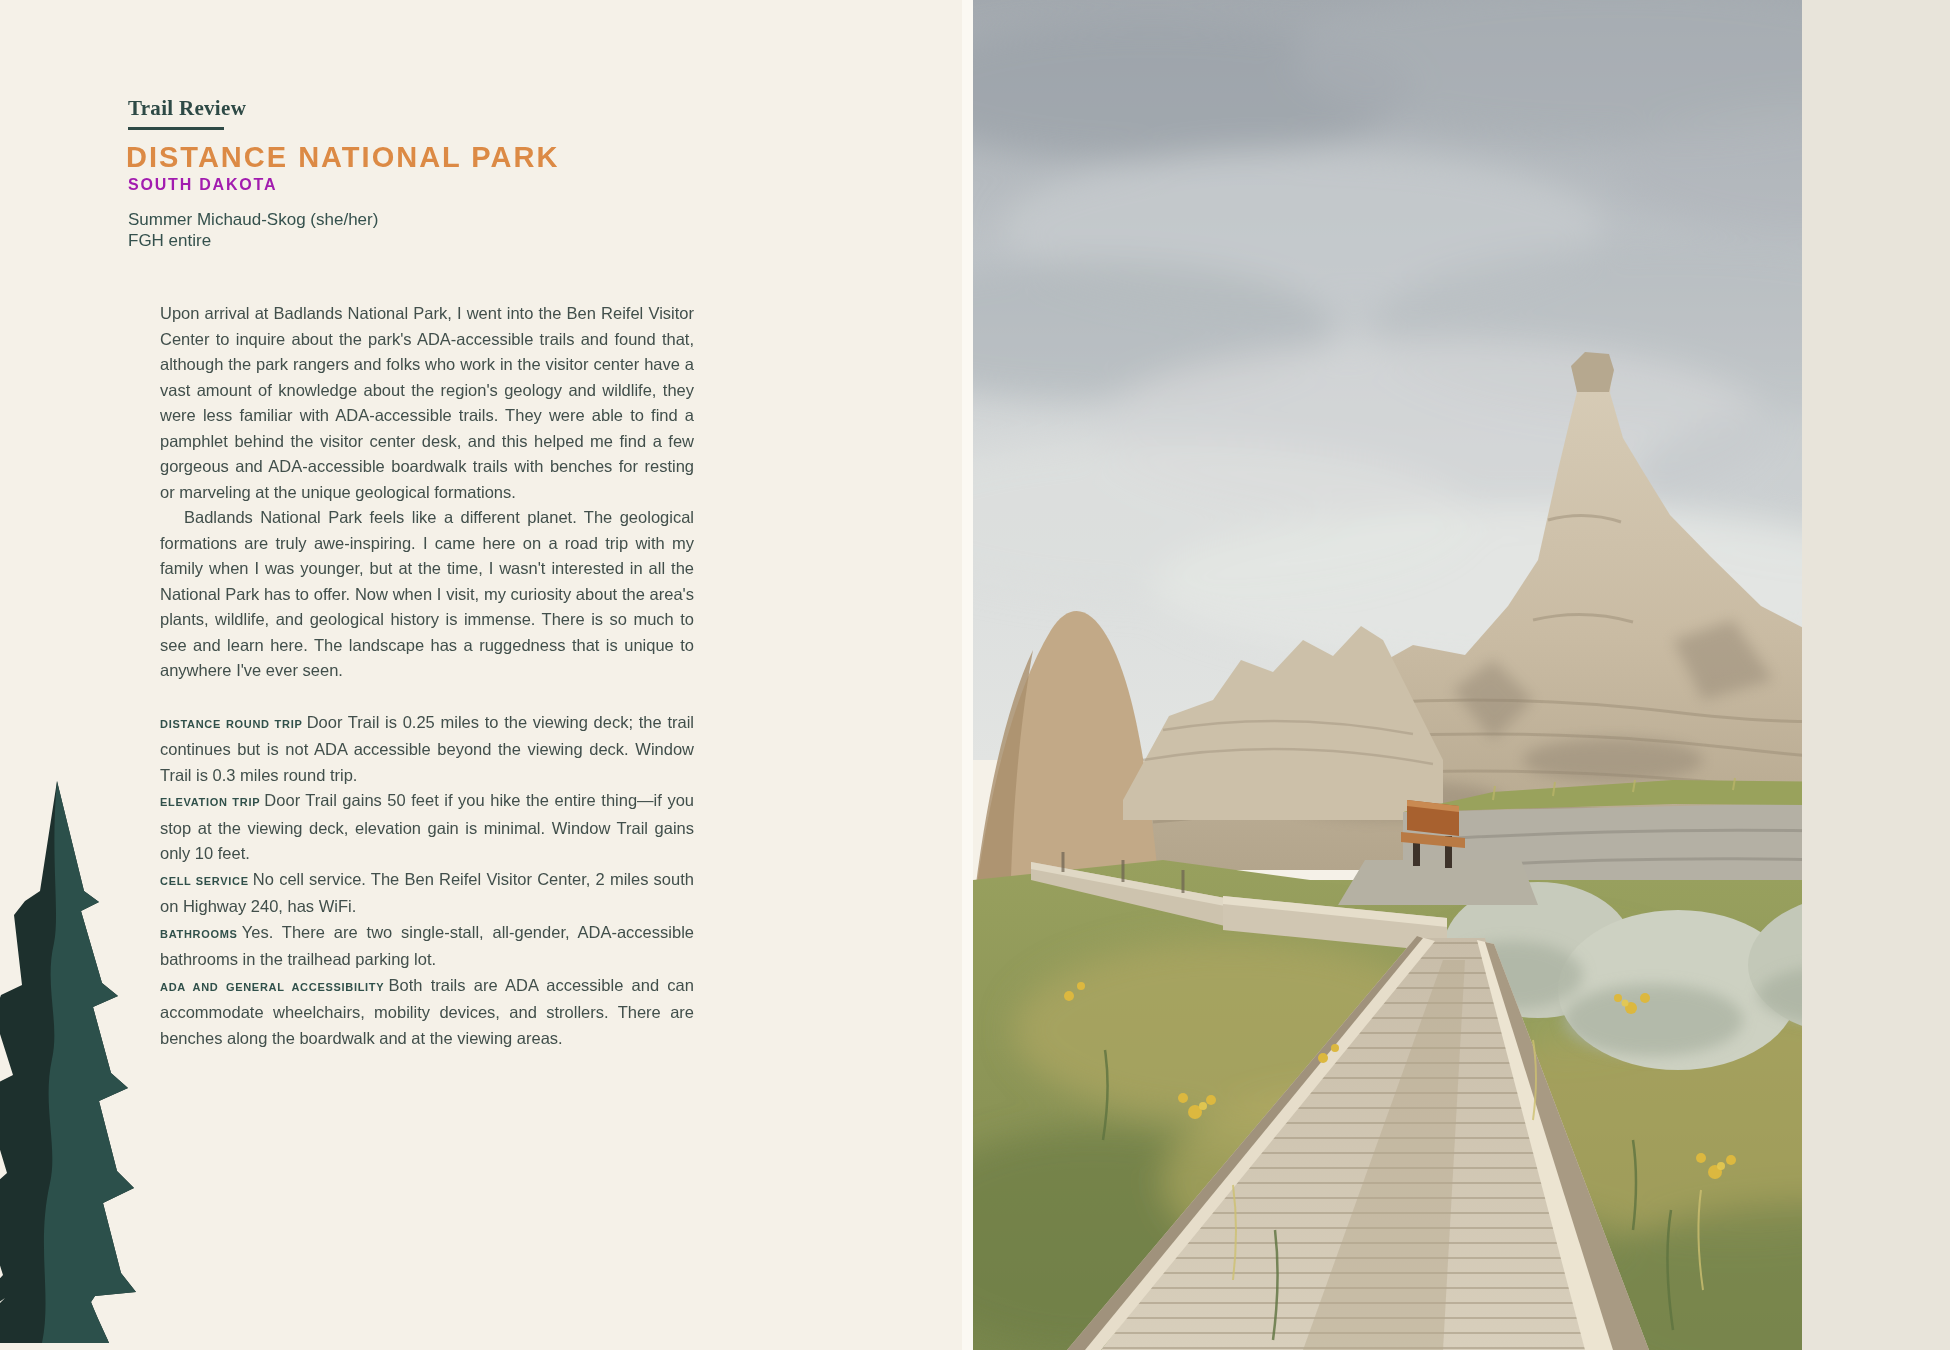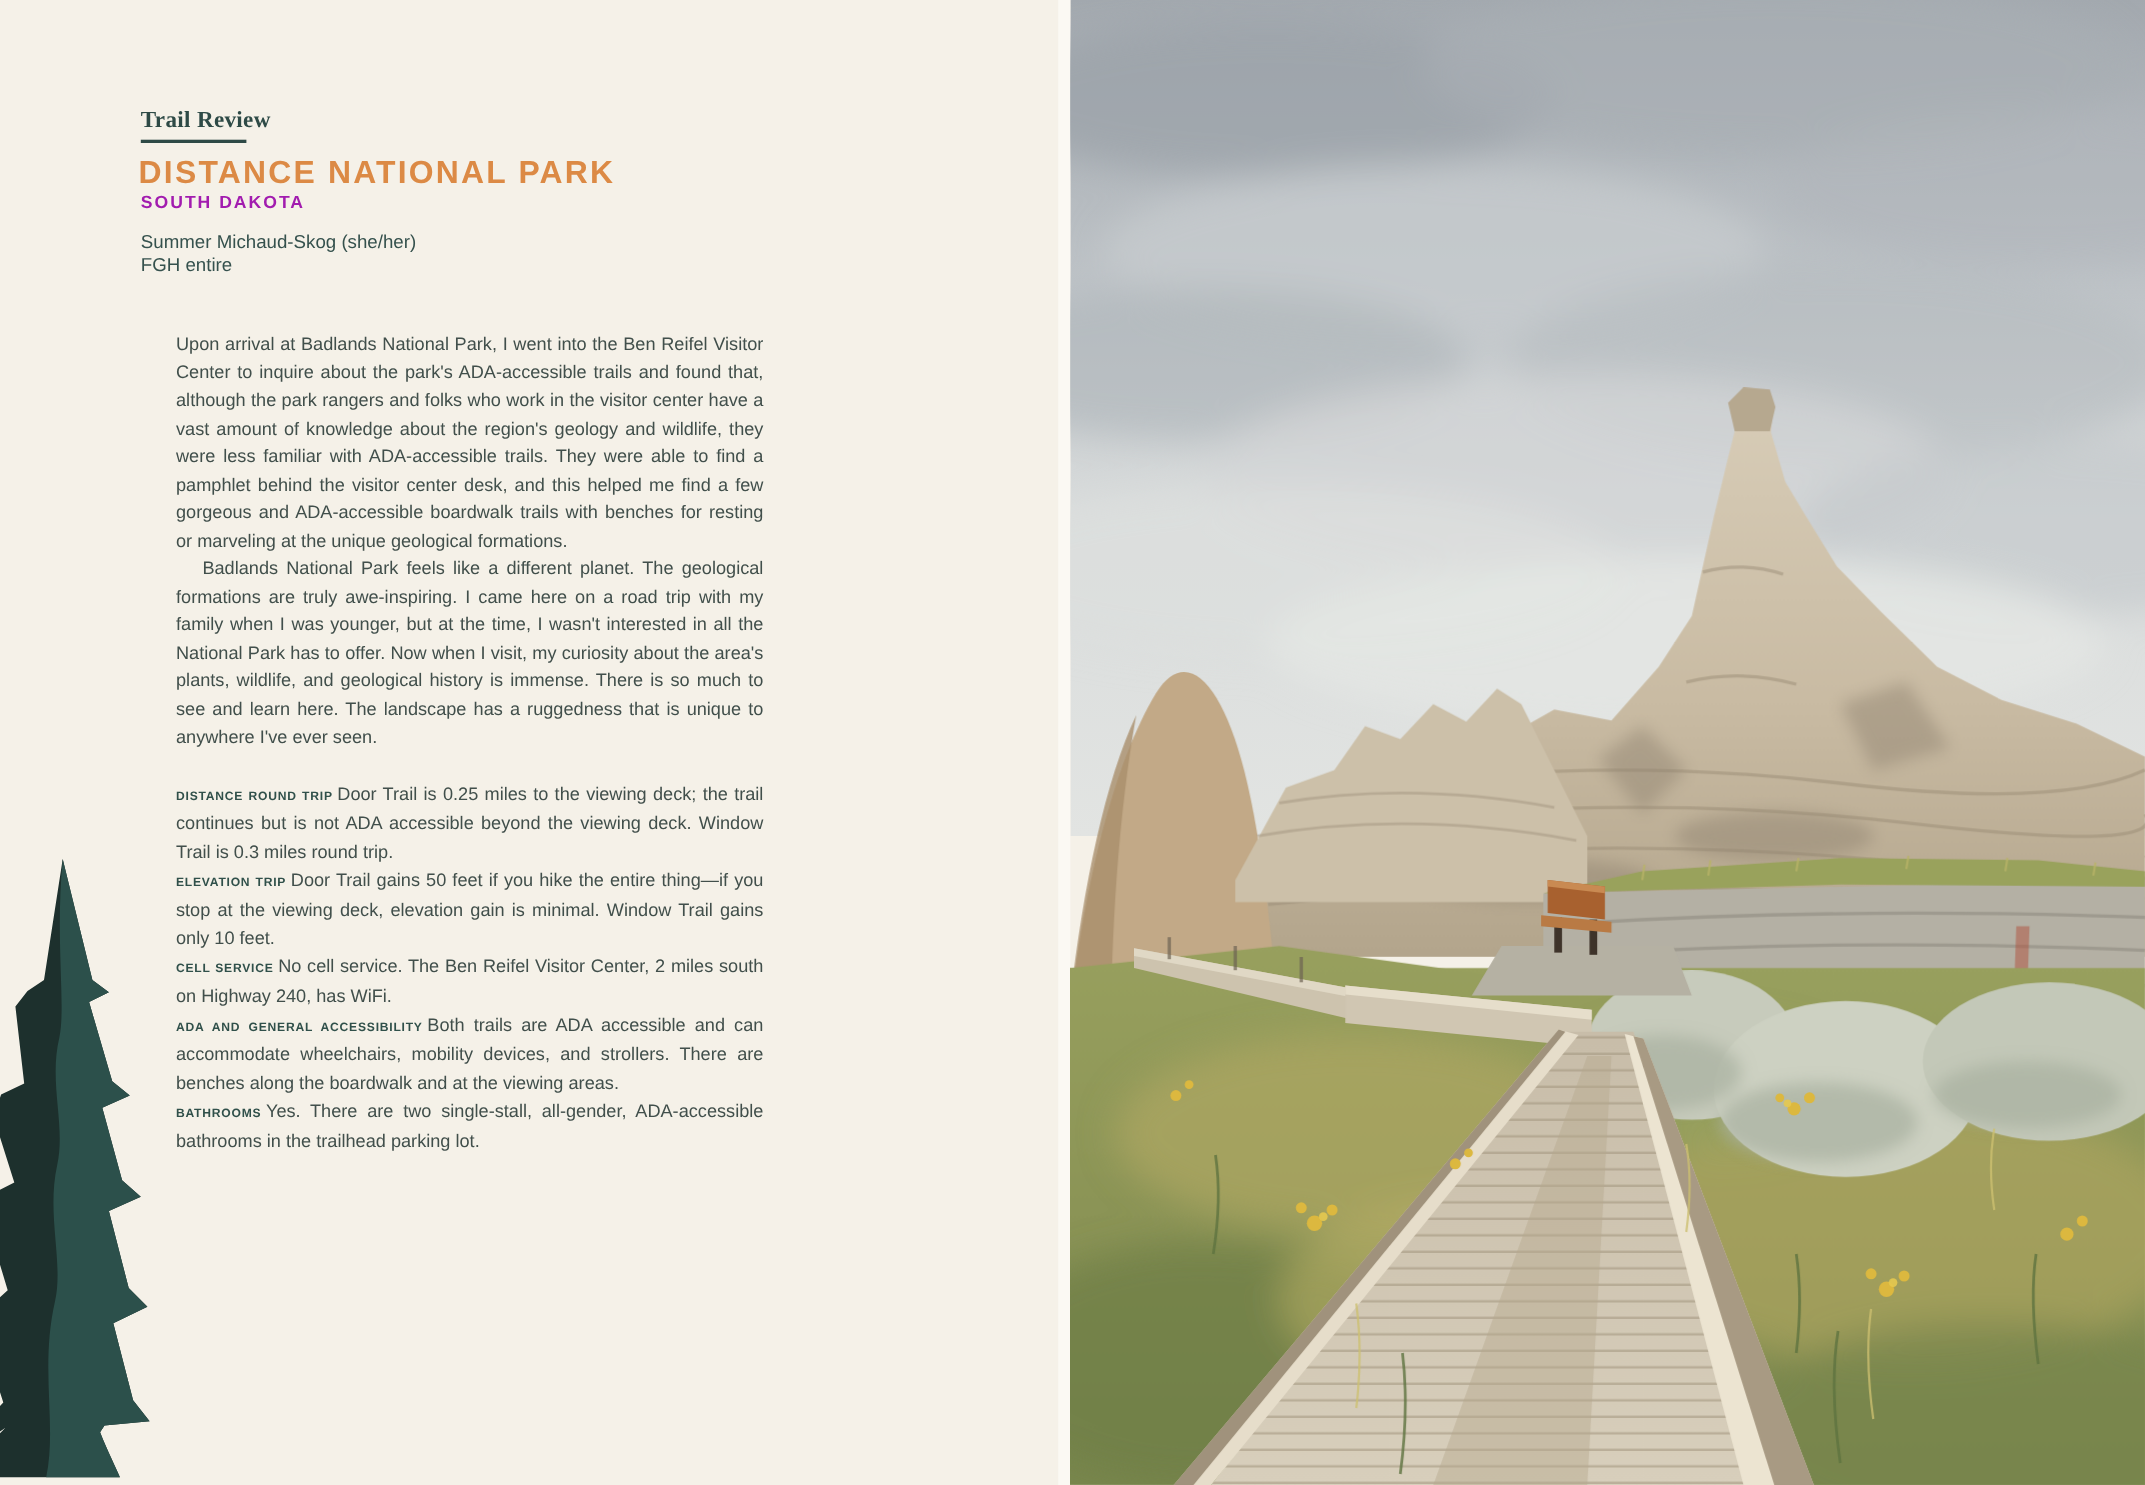--- a/index.html
+++ b/index.html
@@ -1,17 +1,17 @@
 <!DOCTYPE html>
 <html><head>
 <meta charset="utf-8">
 <style>
   html,body{margin:0;padding:0;background:#e8e4da;}
   .spread{
-    position:relative;width:1950px;height:1350px;overflow:hidden;
+    position:relative;width:1802px;height:1350px;overflow:hidden;
     background:#f5f1e8;
     font-family:"Liberation Sans",sans-serif;
   }
   
   .left-page{position:absolute;left:0;top:0;width:962px;height:1350px;background:#f5f1e8;overflow:hidden;}
   .page-edge{position:absolute;left:962px;top:0;width:11px;height:1350px;background:#fbf9f3;}
   .kicker{
     position:absolute;left:128px;top:96px;
     font-family:"Liberation Serif",serif;font-weight:bold;font-size:21px;color:#2e4a46;letter-spacing:.3px;
   }
@@ -63,22 +63,22 @@
     </div>
 
     <div class="body">
       <p class="para">Upon arrival at Badlands National Park, I went into the Ben Reifel Visitor Center to inquire about the park's ADA-accessible trails and found that, although the park rangers and folks who work in the visitor center have a vast amount of knowledge about the region's geology and wildlife, they were less familiar with ADA-accessible trails. They were able to find a pamphlet behind the visitor center desk, and this helped me find a few gorgeous and ADA-accessible boardwalk trails with benches for resting or marveling at the unique geological formations.</p>
       <p class="para indent">Badlands National Park feels like a different planet. The geological formations are truly awe-inspiring. I came here on a road trip with my family when I was younger, but at the time, I wasn't interested in all the National Park has to offer. Now when I visit, my curiosity about the area's plants, wildlife, and geological history is immense. There is so much to see and learn here. The landscape has a ruggedness that is unique to anywhere I've ever seen.</p>
 
       <div class="info-block">
         <p class="info"><span class="info-label">DISTANCE ROUND TRIP</span><span>Door Trail is 0.25 miles to the viewing deck; the trail continues but is not ADA accessible beyond the viewing deck. Window Trail is 0.3 miles round trip.</span></p>
         <p class="info"><span class="info-label">ELEVATION TRIP</span><span>Door Trail gains 50 feet if you hike the entire thing—if you stop at the viewing deck, elevation gain is minimal. Window Trail gains only 10 feet.</span></p>
         <p class="info"><span class="info-label">CELL SERVICE</span><span>No cell service. The Ben Reifel Visitor Center, 2 miles south on Highway 240, has WiFi.</span></p>
+        <p class="info"><span class="info-label">BATHROOMS</span><span>Yes. There are two single-stall, all-gender, ADA-accessible bathrooms in the trailhead parking lot.</span></p>
         <p class="info"><span class="info-label">ADA AND GENERAL ACCESSIBILITY</span><span>Both trails are ADA accessible and can accommodate wheelchairs, mobility devices, and strollers. There are benches along the boardwalk and at the viewing areas.</span></p>
-        <p class="info"><span class="info-label">BATHROOMS</span><span>Yes. There are two single-stall, all-gender, ADA-accessible bathrooms in the trailhead parking lot.</span></p>
       </div>
     </div>
 
     <svg class="tree" viewBox="0 0 140 572" preserveAspectRatio="none">
       <path fill="#1d302d" d="M57,6
         L84,116 L99,127 L81,136
         L102,208 L118,221 L93,232
         L111,298 L128,313 L99,326
         L117,396 L134,413 L103,428
         L121,498 L136,517 L95,521

